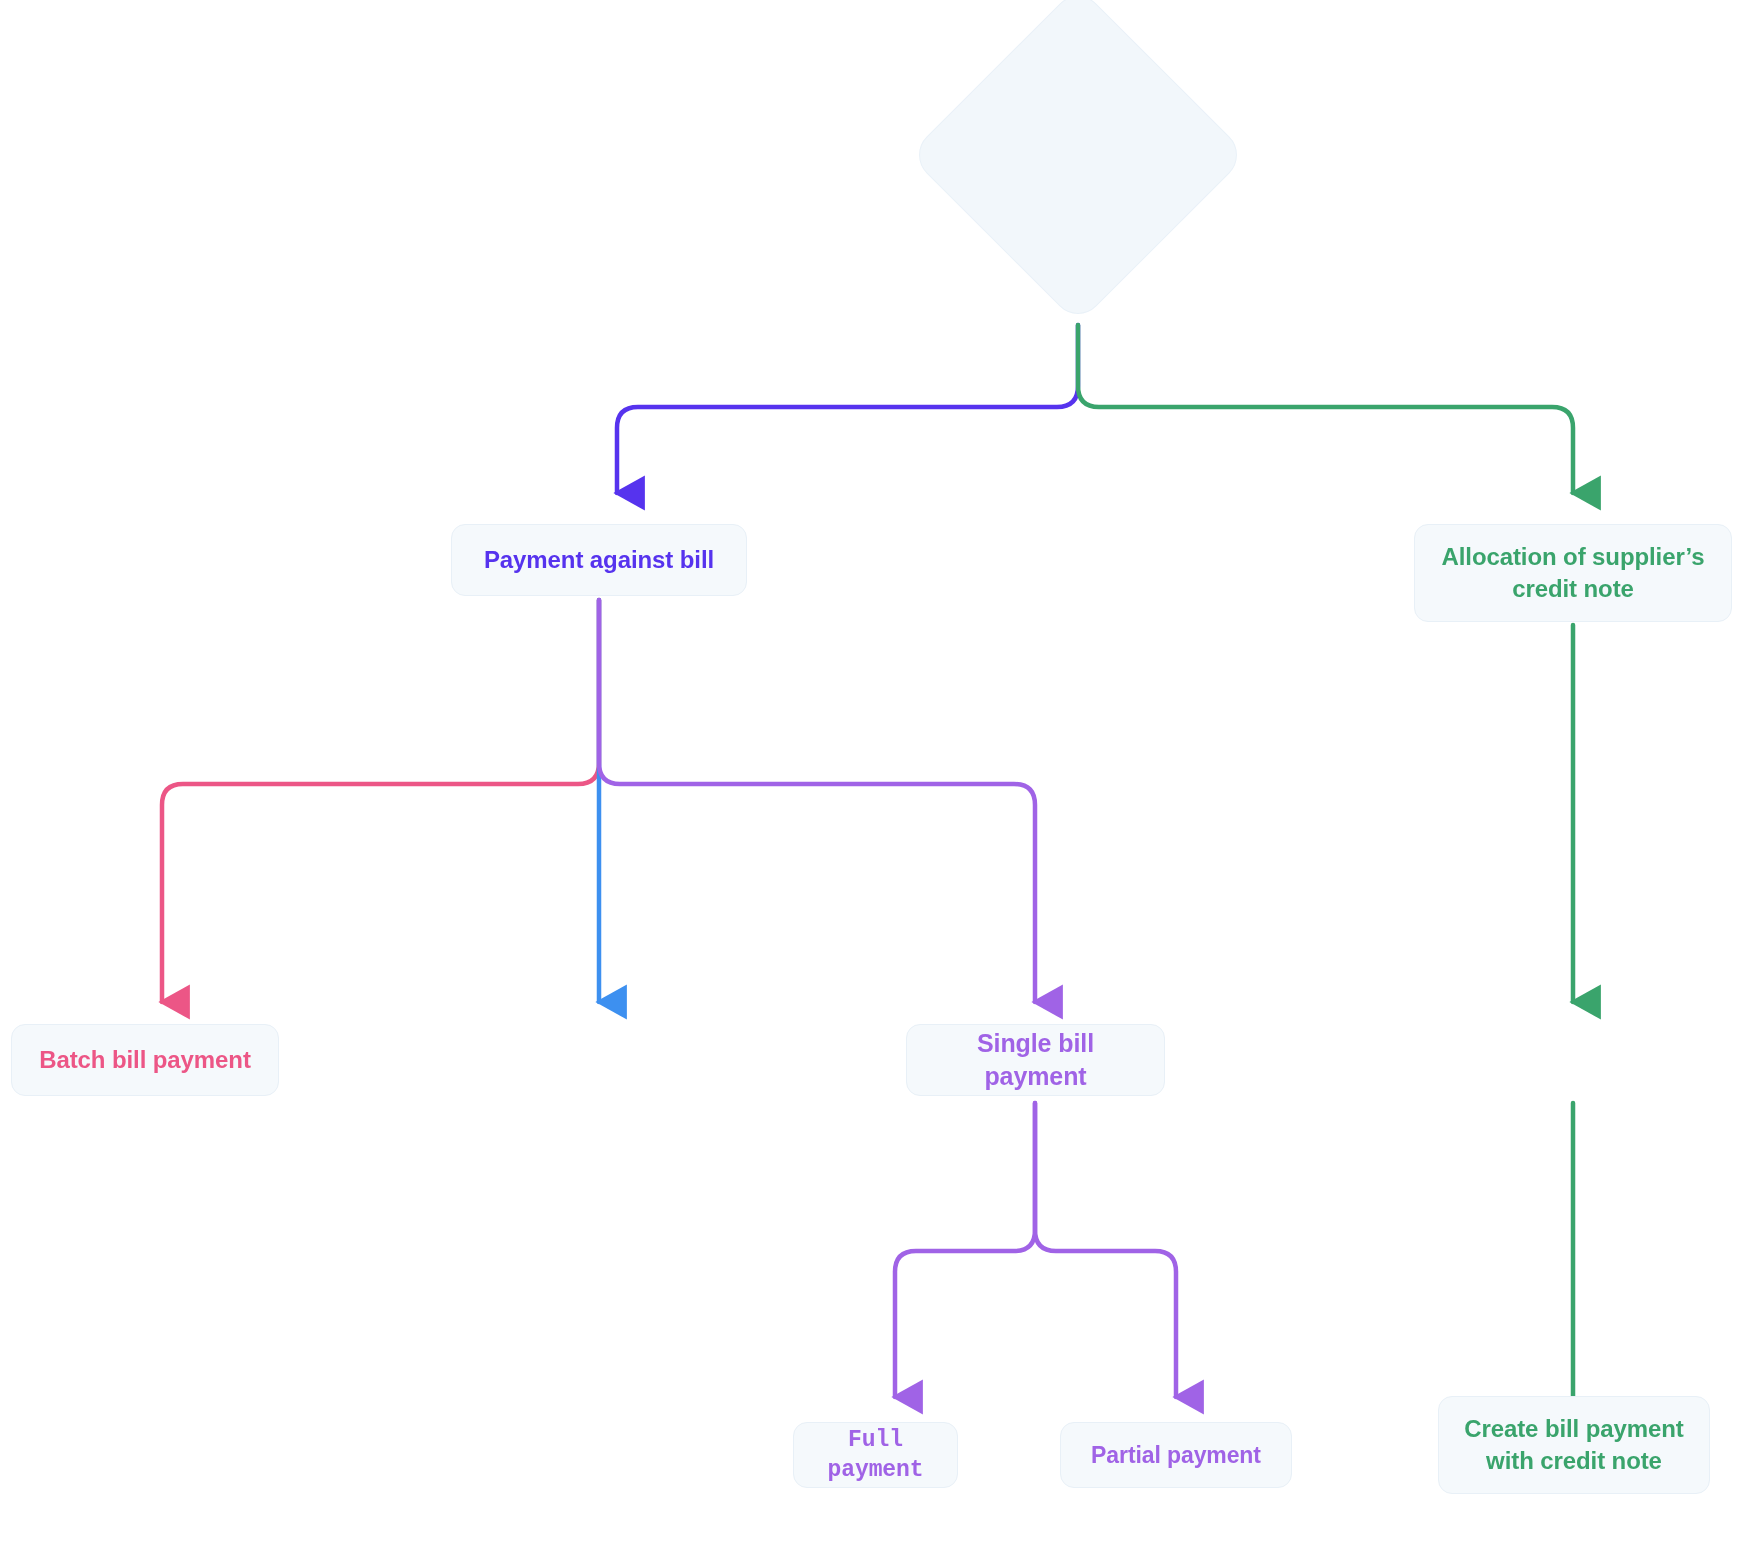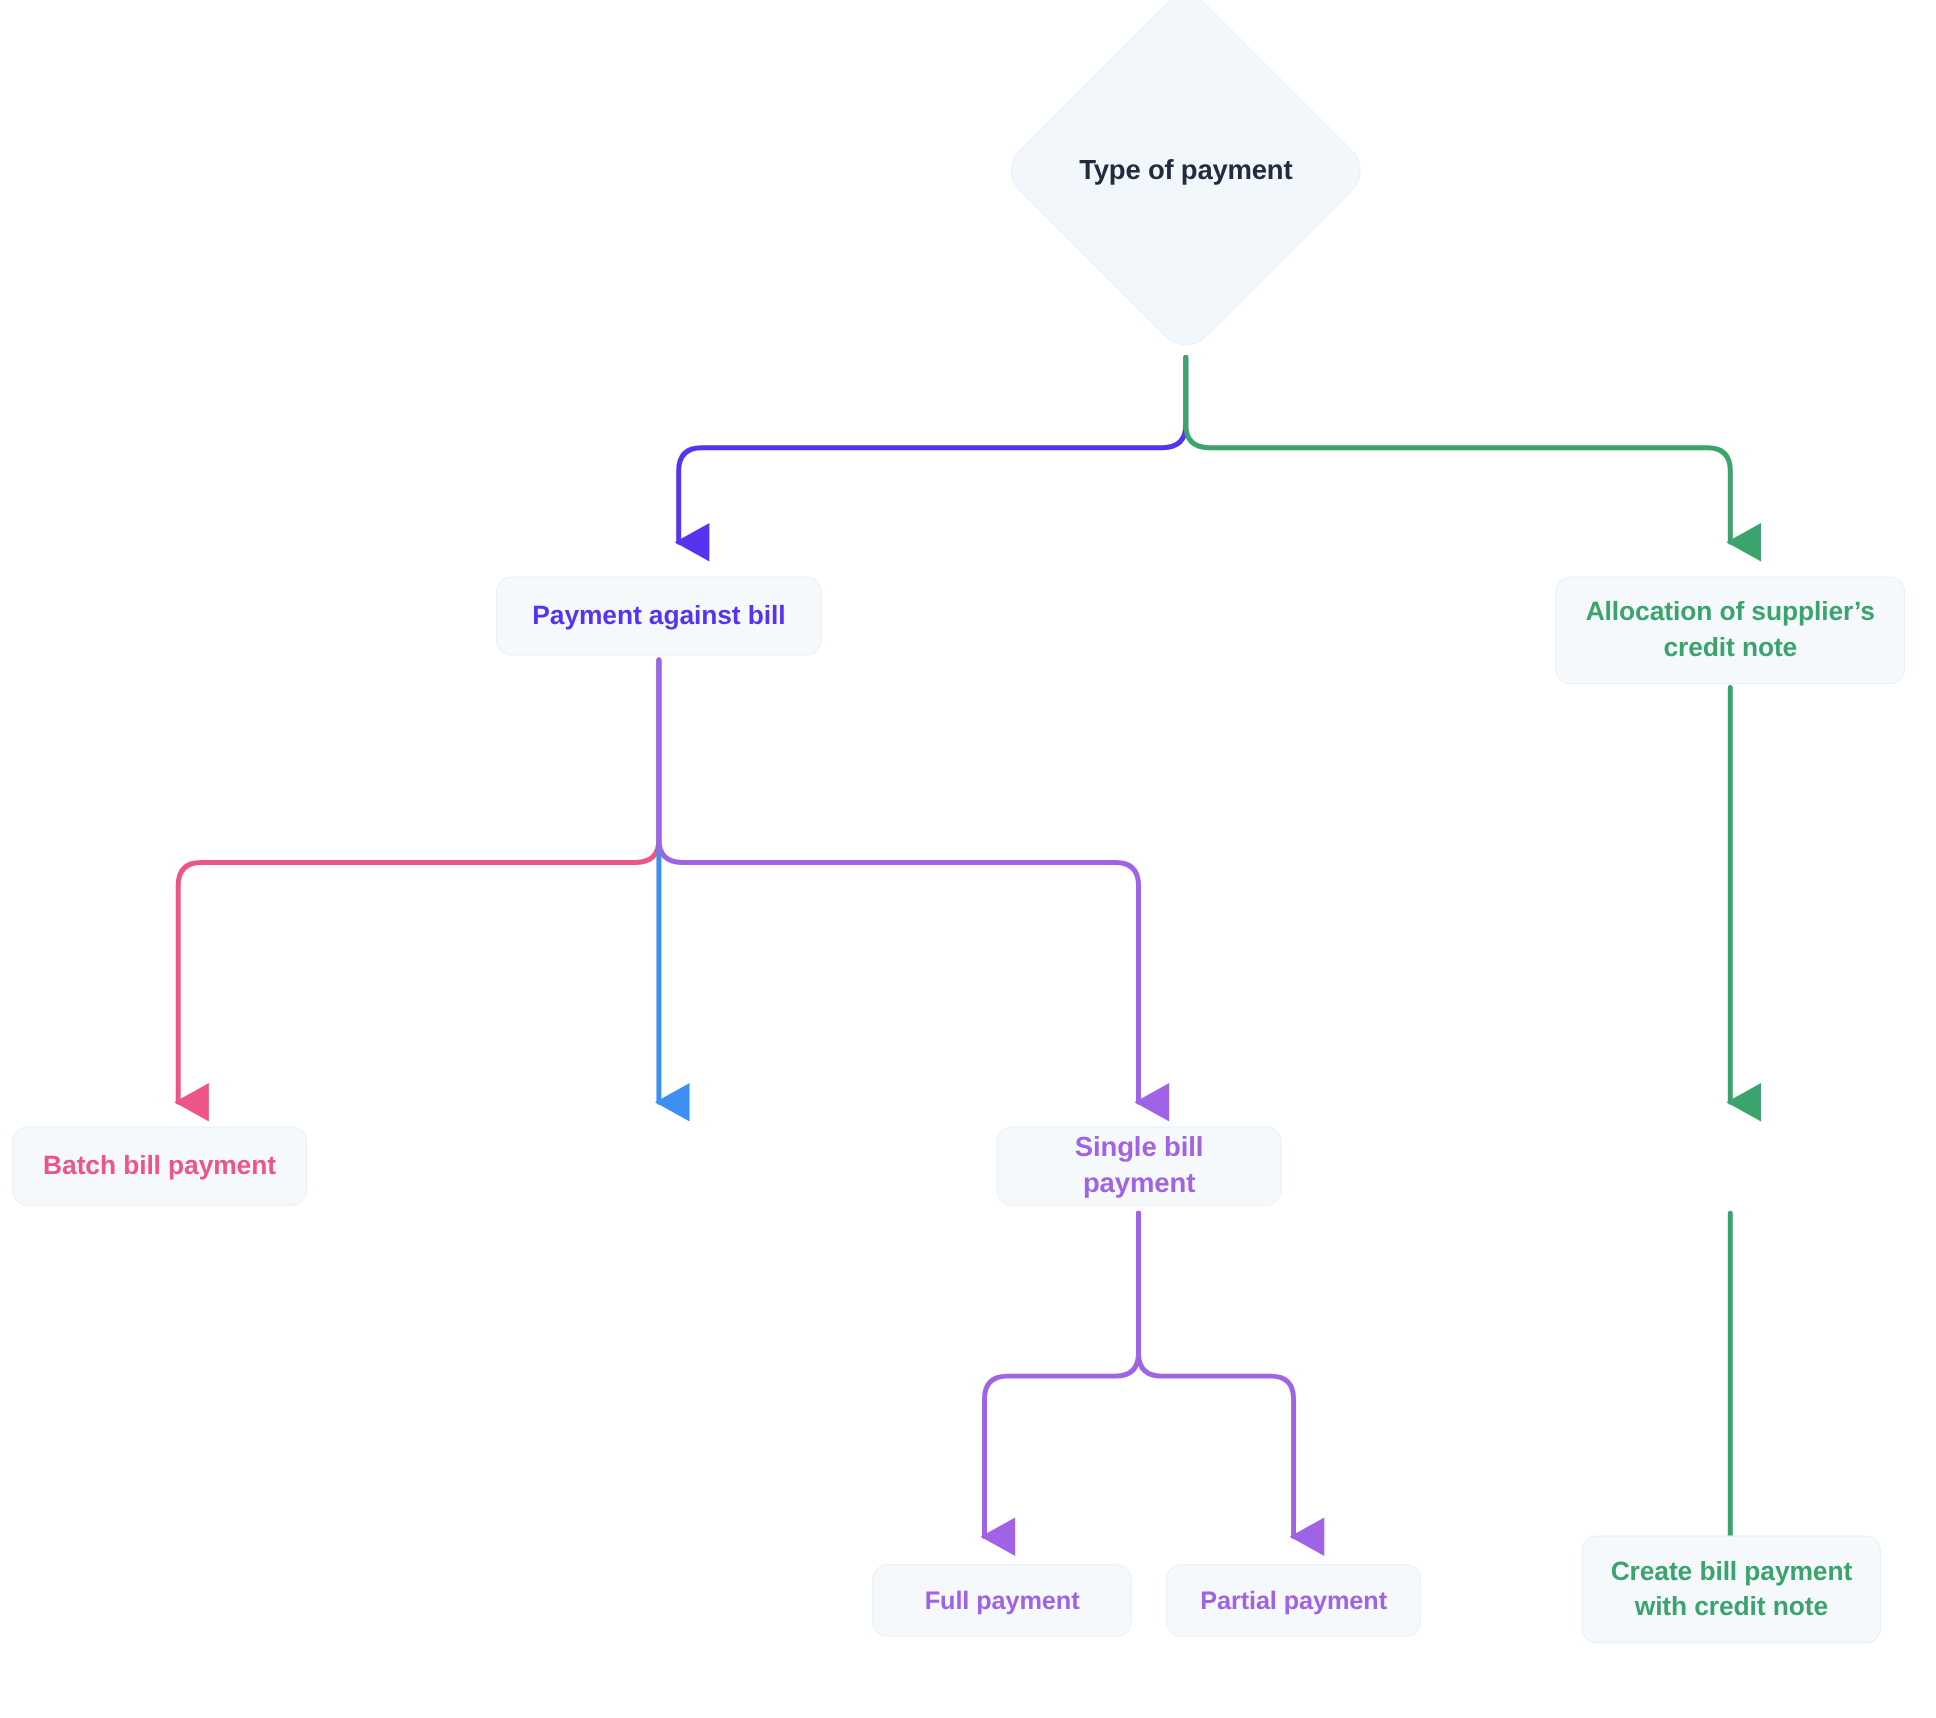--- a/index.html
+++ b/index.html
@@ -114,42 +114,41 @@
       <path stroke="#a063e6" marker-end="url(#ah-purple)" d="M1035,1103 L1035,1230 Q1035,1251 1014,1251 L916,1251 Q895,1251 895,1272 L895,1397"></path>
 
       <path stroke="#a063e6" marker-end="url(#ah-purple)" d="M1035,1103 L1035,1230 Q1035,1251 1056,1251 L1155,1251 Q1176,1251 1176,1272 L1176,1397"></path>
 
       <path stroke="#3aa46c" marker-end="url(#ah-green)" d="M1573,1103 L1573,1418"></path>
 
     </g>
   </svg>
 
   <div class="diamond" style="left:958px; top:35px; width:240px; height:240px;"></div>
-  <div class="diamond-text" style="left:938px; top:130px; width:280px; height:50px;">Type of payment</div>
 
   <div class="node n-against" style="left:451px; top:524px; width:296px; height:72px;">
     <span class="node-label">Payment against bill</span>
   </div>
 
   <div class="node n-alloc" style="left:1414px; top:524px; width:318px; height:98px;">
     <span class="node-label">Allocation of supplier’s
 credit note</span>
   </div>
 
   <div class="node n-batch" style="left:11px; top:1024px; width:268px; height:72px;">
     <span class="node-label">Batch bill payment</span>
   </div>
 
 
   <div class="node n-single" style="left:906px; top:1024px; width:259px; height:72px;">
     <span class="node-label">Single bill payment</span>
   </div>
 
 
-  <div class="node n-full" style="left:793px; top:1422px; width:236px; height:66px;">
+  <div class="node n-full" style="left:793px; top:1422px; width:165px; height:66px;font-family:Liberation Mono, monospace;">
     <span class="node-label">Full payment</span>
   </div>
 
   <div class="node n-partial" style="left:1060px; top:1422px; width:232px; height:66px;">
     <span class="node-label">Partial payment</span>
   </div>
 
   <div class="node n-createbp" style="left:1438px; top:1396px; width:272px; height:98px;">
     <span class="node-label">Create bill payment
 with credit note</span>

